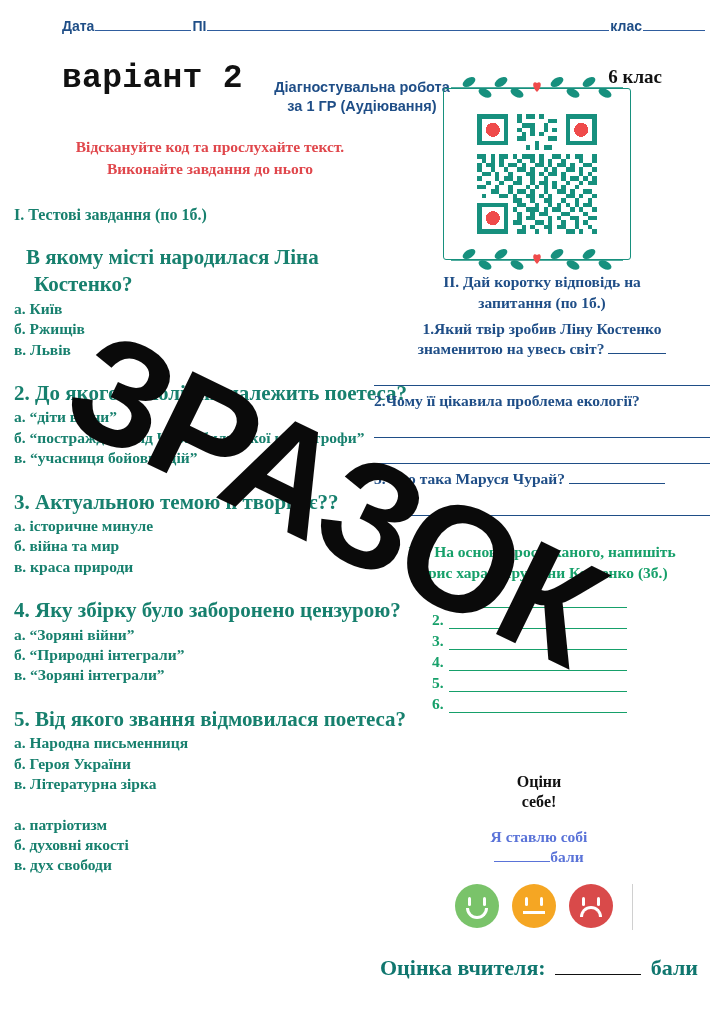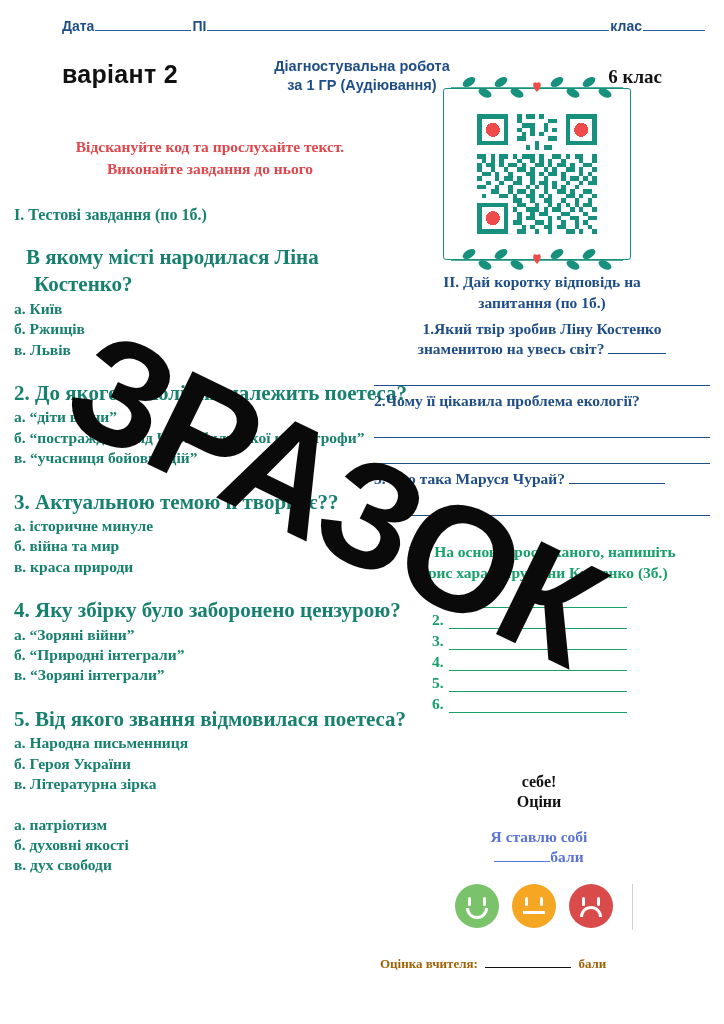--- a/index.html
+++ b/index.html
@@ -34,29 +34,29 @@
     margin: 0 1px;
   }
   .rule-date  { width: 96px; }
   .rule-pib   { flex: 1 1 auto; min-width: 40px; }
   .rule-class { width: 62px; }
 
   
   .variant {
     position: absolute;
     top: 60px; left: 62px;
-    font-family: Liberation Sans, sans-serif;
-    font-weight: bold;
-    font-size: 25px;
+    font-family: Liberation Mono, monospace;
+    font-weight: bold;
+    font-size: 33px;
     color: #111111;
     letter-spacing: .3px;
   }
   .doc-title {
     position: absolute;
-    top: 57px; left: 246px;
+    top: 78px; left: 246px;
     width: 232px;
     text-align: center;
     font-family: "Liberation Sans", sans-serif;
     font-weight: bold;
     font-size: 14.5px;
     line-height: 1.32;
     color: #1f4e87;
   }
   .grade-top {
     position: absolute;
@@ -252,22 +252,22 @@
     top: 884px; left: 632px;
     width: 1px; height: 46px;
     background: #d0d0d0;
   }
 
   .teacher {
     position: absolute;
     top: 955px; left: 380px;
     font-family: "Liberation Serif", serif;
     font-weight: bold;
-    font-size: 13px;
-    color: #a16207;
+    font-size: 22px;
+    color: #0f766e;
     white-space: nowrap;
   }
   .teacher .ans-inline {
     border-bottom-color: #111111; width: 86px; margin: 0 4px;
   }
 
   
   .watermark {
     position: absolute;
     top: 296px; left: 118px;
@@ -612,22 +612,22 @@
       </div>
       <div class="num-row">
         <span class="n">6.</span>
         <span class="ln"></span>
       </div>
     </div>
   </div>
 
   <div class="assess">
     <div class="assess-title">
+      <div>Оціни</div>
       <div>себе!</div>
-      <div>Оціни</div>
     </div>
     <div class="assess-sub">
       <div>Я ставлю собі</div>
       <div>
         <span class="ans-inline"></span><span>бали</span>
       </div>
     </div>
   </div>
 
   <div class="faces">

